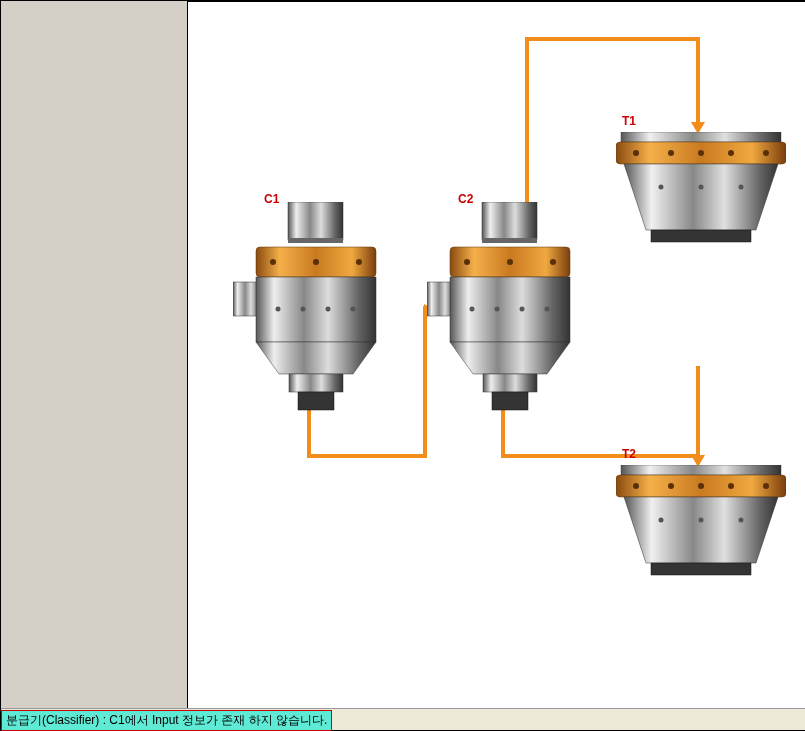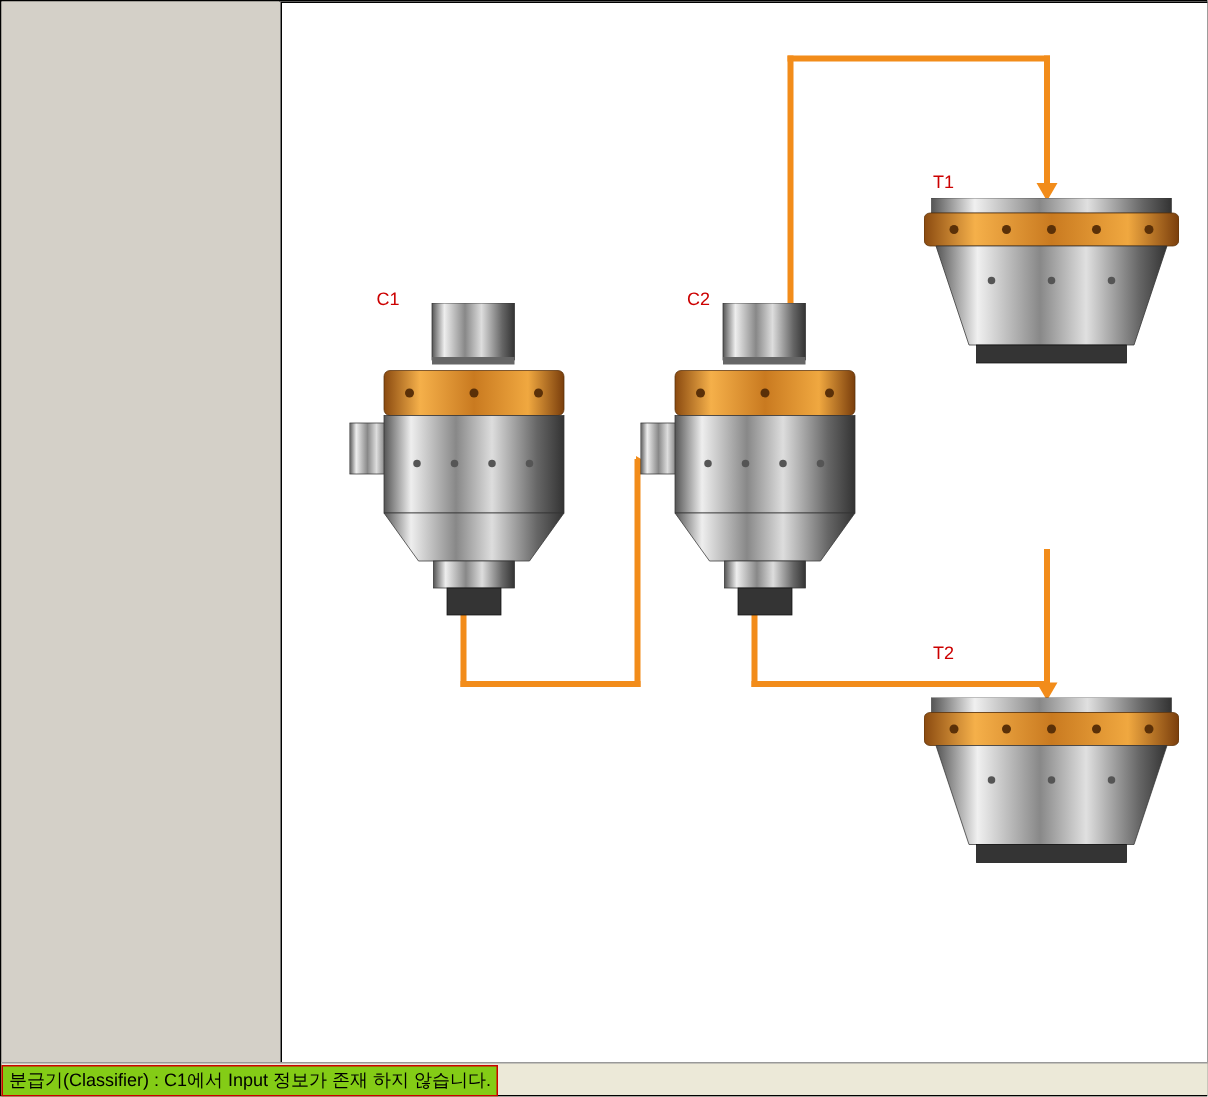--- a/index.html
+++ b/index.html
@@ -1,21 +1,21 @@
 <!DOCTYPE html>
 <html><head>
 <meta charset="utf-8">
 <style>
   html, body { margin:0; padding:0; width:805px; height:731px; font-family:"Malgun Gothic","Segoe UI",Arial,sans-serif; background:#d4d0c8; }
   .outer { position:relative; width:805px; height:731px; border:1px solid #000; box-sizing:border-box; background:#d4d0c8; }
   .sidebar { position:absolute; left:0; top:0; width:185px; height:708px; background:#d4d0c8; }
   .canvas { position:absolute; left:186px; top:0; width:619px; height:708px; background:#fff; border:1px solid #000; box-sizing:border-box; }
   .status-bar { position:absolute; left:0; bottom:0; width:805px; height:22px; background:#ece9d8; border-top:1px solid #999; box-sizing:border-box; }
-  .status-inner { position:absolute; left:0; top:1px; height:19px; border:1px solid #c00; padding:0 4px; font-size:12px; line-height:18px; color:#000; background:#84cc16; white-space:nowrap; }
-  .node-label { position:absolute; font-size:12px; font-weight:normal; color:#c00; }
+  .status-inner { position:absolute; left:0; top:1px; height:19px; border:1px solid #c00; padding:0 4px; font-size:12px; line-height:18px; color:#000; background:#5eead4; white-space:nowrap; }
+  .node-label { position:absolute; font-size:12px; font-weight:bold; color:#c00; }
   .flow-line { position:absolute; background:#f28c1a; }
   .arrow-right { position:absolute; width:0; height:0; border-top:7px solid transparent; border-bottom:7px solid transparent; border-left:12px solid #f28c1a; }
   .arrow-down { position:absolute; width:0; height:0; border-left:7px solid transparent; border-right:7px solid transparent; border-top:12px solid #f28c1a; }
 </style>
 </head>
 <body>
 
 <div class="outer">
 
   <div class="sidebar"></div>
@@ -30,24 +30,24 @@
     <div class="flow-line" style="left:337px; top:35px; width:4px; height:165px;"></div>
     <div class="flow-line" style="left:337px; top:35px; width:175px; height:4px;"></div>
     <div class="flow-line" style="left:508px; top:35px; width:4px; height:88px;"></div>
     <div class="arrow-down" style="left:503px; top:120px;"></div>
 
     <div class="flow-line" style="left:313px; top:408px; width:4px; height:48px;"></div>
     <div class="flow-line" style="left:313px; top:452px; width:199px; height:4px;"></div>
     <div class="flow-line" style="left:508px; top:364px; width:4px; height:92px;"></div>
     <div class="arrow-down" style="left:503px; top:453px;"></div>
 
-    <div class="node-label" style="left:63px; top:190px;">C1</div>
+    <div class="node-label" style="left:76px; top:190px;">C1</div>
     <div class="node-label" style="left:270px; top:190px;">C2</div>
     <div class="node-label" style="left:434px; top:112px;">T1</div>
-    <div class="node-label" style="left:434px; top:426px;">T2</div>
+    <div class="node-label" style="left:434px; top:445px;">T2</div>
 
     <svg style="position:absolute; left:45px; top:200px;" width="160" height="215" viewBox="0 0 160 215">
       <defs>
         <linearGradient id="mtl1" x1="0" y1="0" x2="1" y2="0">
           <stop offset="0" stop-color="#555"></stop>
             <stop offset="0.15" stop-color="#eee"></stop>
             <stop offset="0.4" stop-color="#888"></stop>
             <stop offset="0.6" stop-color="#ddd"></stop>
             <stop offset="0.85" stop-color="#666"></stop>
             <stop offset="1" stop-color="#333"></stop>

